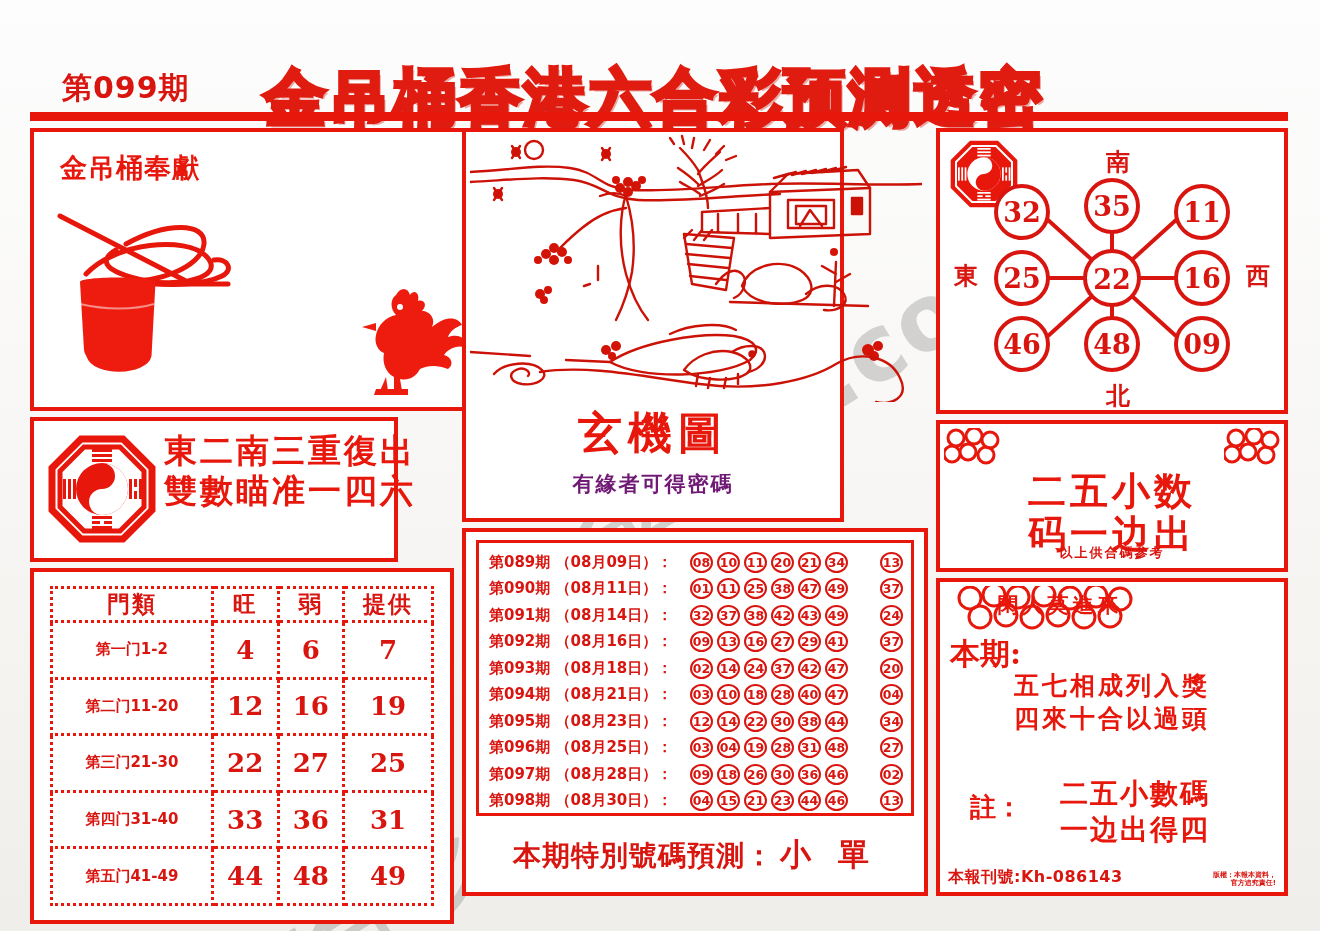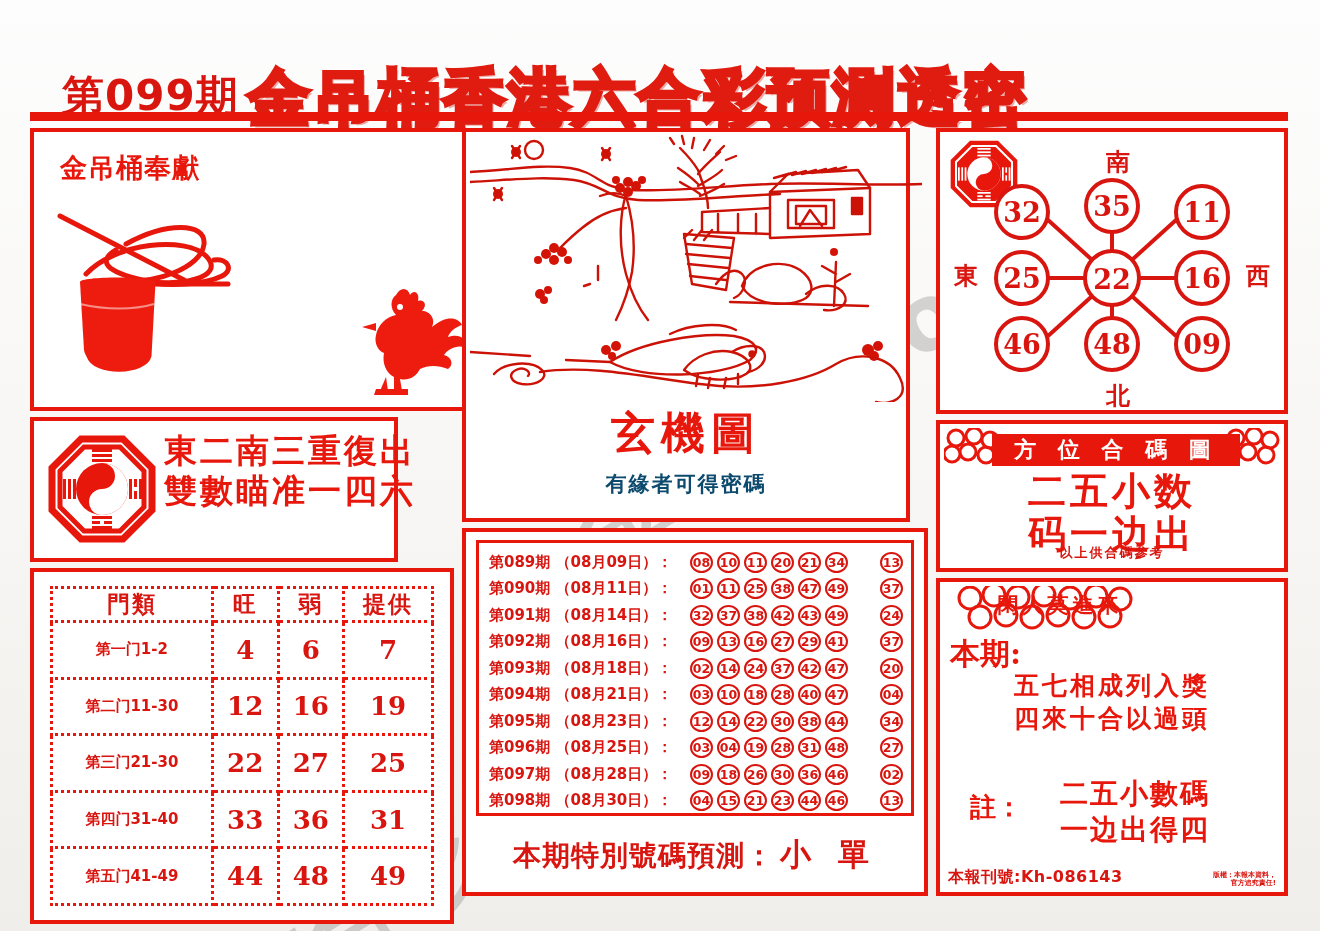--- a/index.html
+++ b/index.html
@@ -22,45 +22,45 @@
     white-space: nowrap;
     pointer-events: none;
     font-family: "DejaVu Sans", sans-serif;
     letter-spacing: 2px;
   }
   .wm1 { left: 540px; top: 330px; font-size: 92px; transform: rotate(-32deg); }
   .wm2 { left: 190px; top: 790px; font-size: 92px; transform: rotate(-32deg); }
   .wm3 { left: 935px; top: 230px; font-size: 62px; transform: rotate(-32deg); }
   #issue {
     position: absolute; left: 62px; top: 68px;
-    font-size: 42px; font-weight: bold; color: #d9150f;
+    font-size: 30px; font-weight: bold; color: #d9150f;
     font-family: "DejaVu Sans", sans-serif;
     letter-spacing: 1px;
   }
   #bigtitle {
-    position: absolute; left: 248px; top: 56px;
+    position: absolute; left: 264px; top: 56px;
     font-size: 62px; font-weight: bold;
     letter-spacing: 3px;
     color: #ffffff;
     -webkit-text-stroke: 4px #e01b10;
     text-shadow: 3px 3px 0 rgba(200,20,10,.35);
     font-family: "DejaVu Sans", sans-serif;
     white-space: nowrap;
   }
   #titlebar {
     position: absolute; left: 30px; top: 112px; width: 1258px; height: 9px;
     background: #e8170c;
   }
 
   
   .frame { position: absolute; border: 4px solid #e8170c; background: #fff; }
   #p-offer  { left: 30px;  top: 128px; width: 468px; height: 283px; }
   #p-bagua  { left: 30px;  top: 417px; width: 368px; height: 145px; }
   #p-table  { left: 30px;  top: 568px; width: 424px; height: 356px; }
-  #p-pic    { left: 462px; top: 128px; width: 448px; height: 394px; padding-left: 28px; }
+  #p-pic    { left: 462px; top: 128px; width: 382px; height: 394px; padding-left: 28px; }
   #p-hist   { left: 462px; top: 528px; width: 466px; height: 368px; }
 
   #p-comp   { left: 936px; top: 128px; width: 352px; height: 286px; }
   #p-fang   { left: 936px; top: 420px; width: 352px; height: 152px; }
   #p-note   { left: 936px; top: 578px; width: 352px; height: 318px; }
 
   
   #offer-title {
     position: absolute; left: 26px; top: 18px;
     font-size: 27px; font-weight: bold; color: #e8170c;
@@ -94,21 +94,21 @@
 
   
   #pic-svg { position: absolute; left: 4px; top: 2px; }
   #xuanji {
     position: absolute; left: 0; right: 0; top: 272px; text-align: center;
     font-size: 44px; font-weight: bold; color: #e8170c;
     font-family: "DejaVu Serif", serif; letter-spacing: 6px;
   }
   #xuanji-sub {
     position: absolute; left: 0; right: 0; top: 338px; text-align: center;
-    font-size: 21px; font-weight: bold; color: #0c4a6e;
+    font-size: 21px; font-weight: bold; color: #701a75;
     font-family: "DejaVu Serif", serif; letter-spacing: 2px;
   }
 
   
   #histbox {
     position: absolute; left: 10px; top: 8px; right: 10px; height: 276px;
     border: 3px solid #e8170c;
     padding: 6px 8px 4px 10px;
   }
   .hrow { display: flex; align-items: center; height: 26.5px; }
@@ -291,21 +291,21 @@
           </tr>
         </thead>
         <tbody id="tbody">
             <tr>
               <td class="cat">第一门1-2</td>
               <td class="num">4</td>
               <td class="num">6</td>
               <td class="num">7</td>
             </tr>
             <tr>
-              <td class="cat">第二门11-30</td>
+              <td class="cat">第二门11-20</td>
               <td class="num">12</td>
               <td class="num">16</td>
               <td class="num">19</td>
             </tr>
             <tr>
               <td class="cat">第三门21-30</td>
               <td class="num">22</td>
               <td class="num">27</td>
               <td class="num">25</td>
             </tr>
@@ -626,21 +626,20 @@
     <svg class="flower-r" width="56" height="40" viewBox="0 0 56 40">
       <g fill="none" stroke="#e8170c" stroke-width="3">
         <circle cx="12" cy="10" r="8"></circle>
           <circle cx="30" cy="8" r="8"></circle>
           <circle cx="46" cy="12" r="8"></circle>
         <circle cx="8" cy="26" r="8"></circle>
           <circle cx="24" cy="24" r="8"></circle>
           <circle cx="42" cy="27" r="8"></circle>
       </g>
     </svg>
-    <div id="fang-banner">方 位 合 碼 圖</div>
     <div id="fang-lines">
       <div class="fang-line">二五小数</div>
       <div class="fang-line">码一边出</div>
     </div>
     <div id="fang-foot">以上供合碼參考</div>
   </div>
 
   <div class="frame" id="p-note">
     <svg style="position:absolute;left:14px;top:4px" width="190" height="44" viewBox="0 0 190 44">
       <g fill="none" stroke="#e8170c" stroke-width="3">

